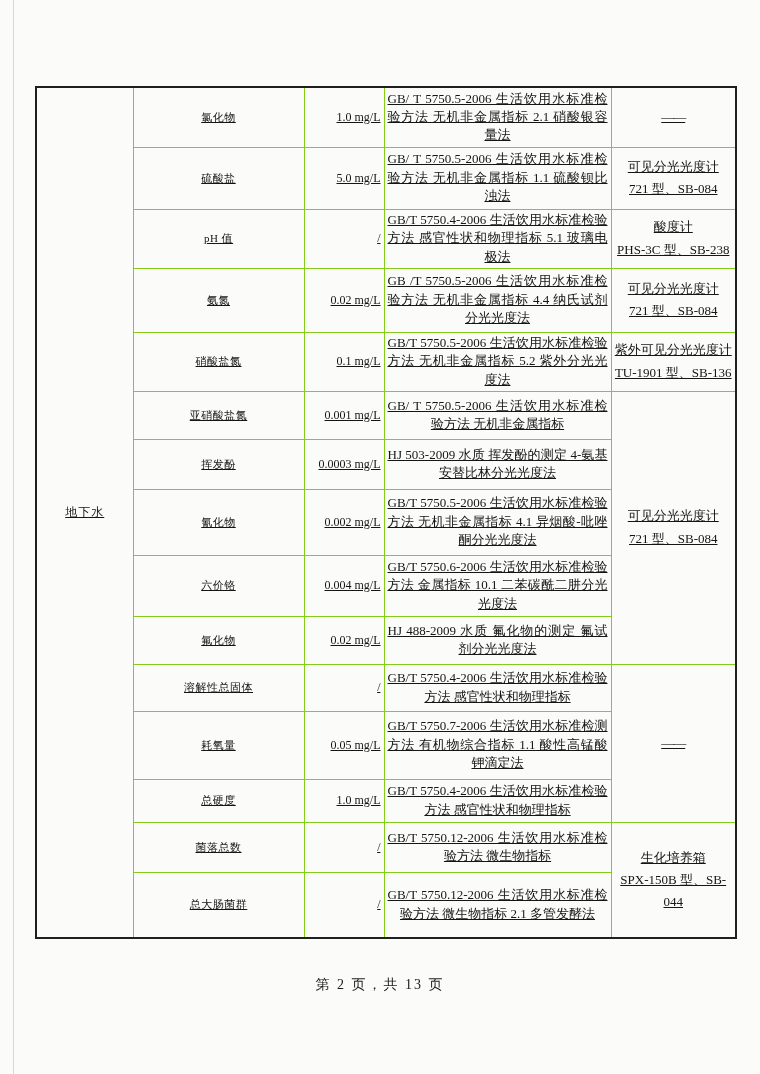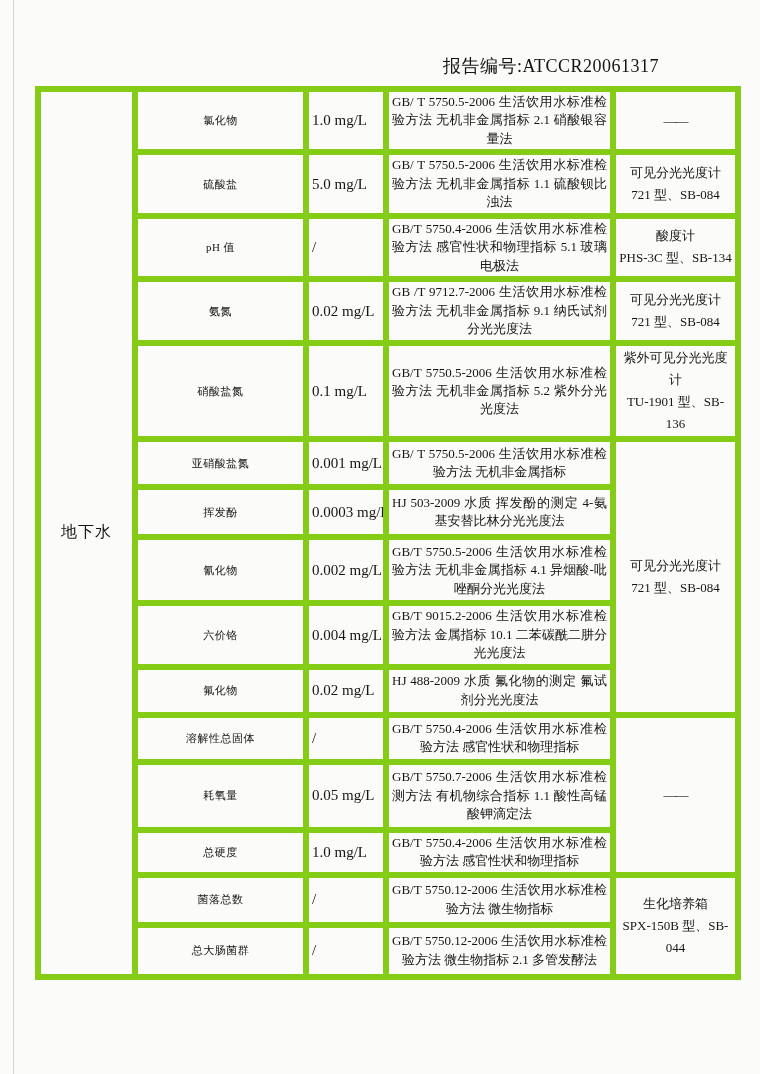--- a/index.html
+++ b/index.html
@@ -23,33 +23,34 @@
     position:absolute;left:443px;top:54px;
     font-size:18px;letter-spacing:0.5px;color:#141414;
     white-space:nowrap;
   }
   table.spec-table{
     position:absolute;left:35px;top:86px;width:700px;
     border-collapse:collapse;table-layout:fixed;
     border:2px solid #1f1f1f;
   }
   table.spec-table td{
-    border:6px solid #84cc16;
+    border:1px solid #84cc16;
     padding:1px 3px;
     vertical-align:middle;
     overflow:hidden;
+    text-decoration:underline;
   }
   td.cat{
-    text-align:center;font-size:16px;letter-spacing:1px;color:#151515;
+    text-align:center;font-size:12px;letter-spacing:1px;color:#151515;
   }
   td.param{
     text-align:center;font-size:11px;color:#151515;letter-spacing:0.5px;
   }
   td.limit{
-    text-align:left;font-size:15px;color:#151515;white-space:nowrap;
+    text-align:right;font-size:12px;color:#151515;white-space:nowrap;
   }
   td.method{
     font-size:13px;line-height:1.42;color:#151515;
     text-align:justify;text-align-last:center;
     padding:2px 4px;
   }
   td.inst{
     text-align:center;font-size:13px;line-height:1.7;color:#151515;
     white-space:pre-line;
   }
@@ -59,21 +60,20 @@
     text-align:center;font-size:14px;color:#1a1a1a;
     letter-spacing:2px;
   }
 </style>
 </head>
 <body>
 
 <div class="page">
   <div class="scan-edge-left"></div>
 
-  <div class="report-no">报告编号:ATCCR20061317</div>
 
   <table class="spec-table">
     <colgroup>
       <col style="width:97px">
       <col style="width:171px">
       <col style="width:80px">
       <col style="width:227px">
       <col style="width:125px">
     </colgroup>
     <tbody id="spec-tbody">
@@ -89,26 +89,26 @@
           <td class="limit">5.0 mg/L</td>
           <td class="method">GB/ T 5750.5-2006 生活饮用水标准检验方法  无机非金属指标  1.1  硫酸钡比浊法</td>
           <td class="inst" rowspan="1">可见分光光度计
 721 型、SB-084</td>
         </tr>
         <tr style="height: 59px;">
           <td class="param">pH 值</td>
           <td class="limit">/</td>
           <td class="method">GB/T 5750.4-2006 生活饮用水标准检验方法  感官性状和物理指标 5.1  玻璃电极法</td>
           <td class="inst" rowspan="1">酸度计
-PHS-3C 型、SB-134</td>
+PHS-3C 型、SB-238</td>
         </tr>
         <tr style="height: 64px;">
           <td class="param">氨氮</td>
           <td class="limit">0.02 mg/L</td>
-          <td class="method">GB /T 9712.7-2006 生活饮用水标准检验方法  无机非金属指标  9.1  纳氏试剂分光光度法</td>
+          <td class="method">GB /T 5750.5-2006 生活饮用水标准检验方法  无机非金属指标  4.4  纳氏试剂分光光度法</td>
           <td class="inst" rowspan="1">可见分光光度计
 721 型、SB-084</td>
         </tr>
         <tr style="height: 59px;">
           <td class="param">硝酸盐氮</td>
           <td class="limit">0.1 mg/L</td>
           <td class="method">GB/T 5750.5-2006 生活饮用水标准检验方法  无机非金属指标  5.2  紫外分光光度法</td>
           <td class="inst" rowspan="1">紫外可见分光光度计
 TU-1901 型、SB-136</td>
         </tr>
@@ -125,21 +125,21 @@
           <td class="method">HJ 503-2009 水质  挥发酚的测定  4-氨基安替比林分光光度法</td>
         </tr>
         <tr style="height: 66px;">
           <td class="param">氰化物</td>
           <td class="limit">0.002 mg/L</td>
           <td class="method">GB/T 5750.5-2006 生活饮用水标准检验方法  无机非金属指标 4.1 异烟酸-吡唑酮分光光度法</td>
         </tr>
         <tr style="height: 61px;">
           <td class="param">六价铬</td>
           <td class="limit">0.004 mg/L</td>
-          <td class="method">GB/T 9015.2-2006 生活饮用水标准检验方法  金属指标 10.1 二苯碳酰二肼分光光度法</td>
+          <td class="method">GB/T 5750.6-2006 生活饮用水标准检验方法  金属指标 10.1 二苯碳酰二肼分光光度法</td>
         </tr>
         <tr style="height: 48px;">
           <td class="param">氟化物</td>
           <td class="limit">0.02 mg/L</td>
           <td class="method">HJ 488-2009 水质  氟化物的测定  氟试剂分光光度法</td>
         </tr>
         <tr style="height: 47px;">
           <td class="param">溶解性总固体</td>
           <td class="limit">/</td>
           <td class="method">GB/T 5750.4-2006 生活饮用水标准检验方法  感官性状和物理指标</td>
@@ -155,21 +155,22 @@
           <td class="limit">1.0 mg/L</td>
           <td class="method">GB/T 5750.4-2006 生活饮用水标准检验方法  感官性状和物理指标</td>
         </tr>
         <tr style="height: 50px;">
           <td class="param">菌落总数</td>
           <td class="limit">/</td>
           <td class="method">GB/T 5750.12-2006 生活饮用水标准检验方法  微生物指标</td>
           <td class="inst" rowspan="2">生化培养箱
 SPX-150B 型、SB-044</td>
         </tr>
-        <tr style="height: 52px;">
+        <tr style="height: 66px;">
           <td class="param">总大肠菌群</td>
           <td class="limit">/</td>
           <td class="method">GB/T 5750.12-2006 生活饮用水标准检验方法  微生物指标 2.1  多管发酵法</td>
         </tr>
       </tbody>
   </table>
 
+  <div class="footer">第 2 页，共 13 页</div>
 </div>
 
 </body></html>

